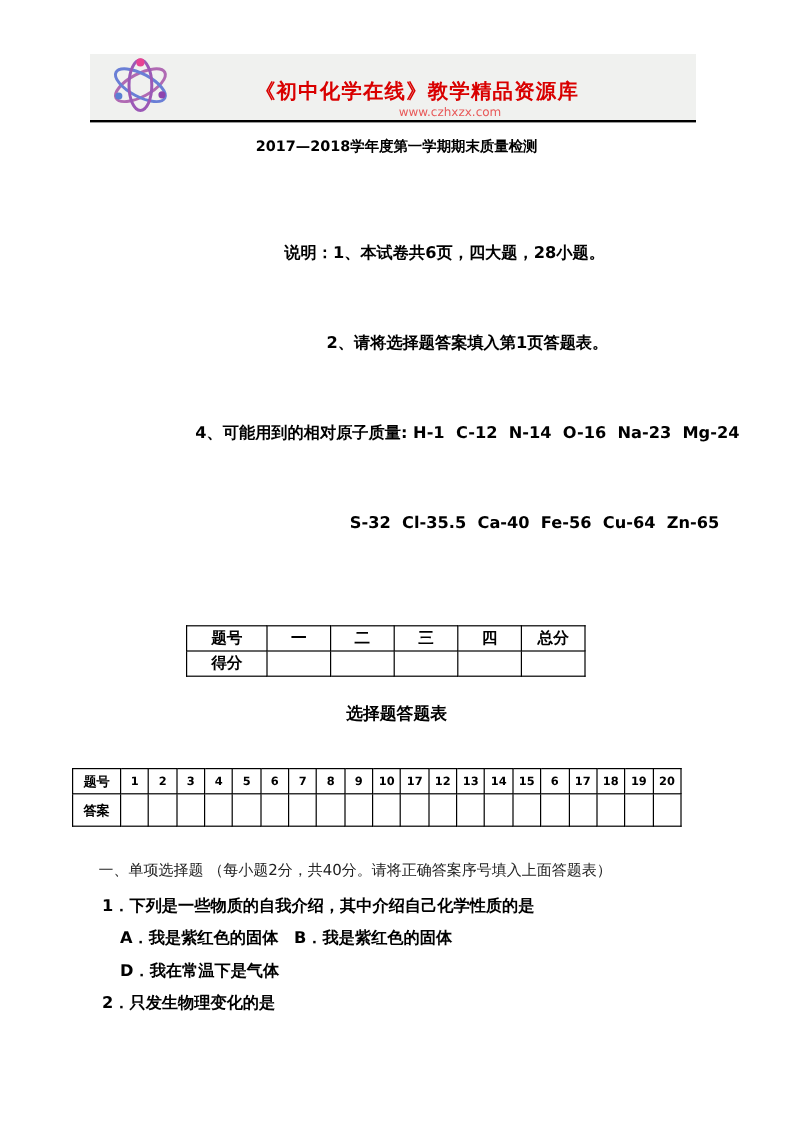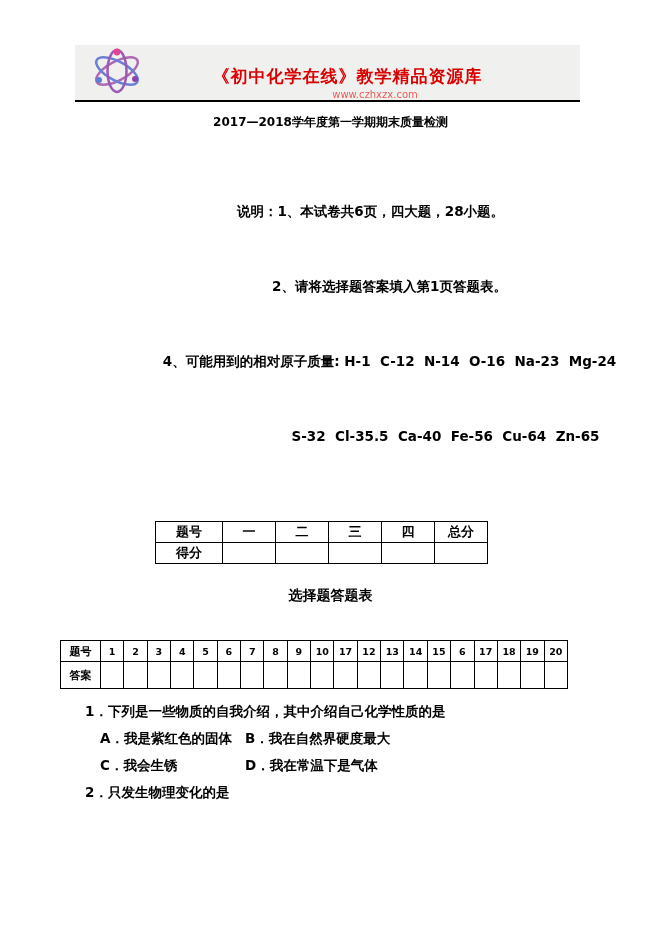--- a/index.html
+++ b/index.html
@@ -154,31 +154,31 @@
       <td></td>
       <td></td>
       <td></td>
       <td></td>
       <td></td>
       <td></td>
     </tr>
   </tbody>
     </table>
 
+  <div class="section-heading">一、单项选择题 （每小题2分，共40分。请将正确答案序号填入上面答题表）</div>
 
   <div class="questions">
 
     <div class="question">
       <div class="stem">1．下列是一些物质的自我介绍，其中介绍自己化学性质的是</div>
       <div class="opts2">
         <span>A．我是紫红色的固体</span>
-        <span>B．我在自然界硬度最大</span>
+        <span>B．我是紫红色的固体</span>
       </div>
       <div class="opts2">
-        <span>C．我会生锈</span>
         <span>D．我在常温下是气体</span>
       </div>
     </div>
 
     <div class="question">
       <div class="stem">2．只发生物理变化的是</div>
 
     </div>
 
   </div>

